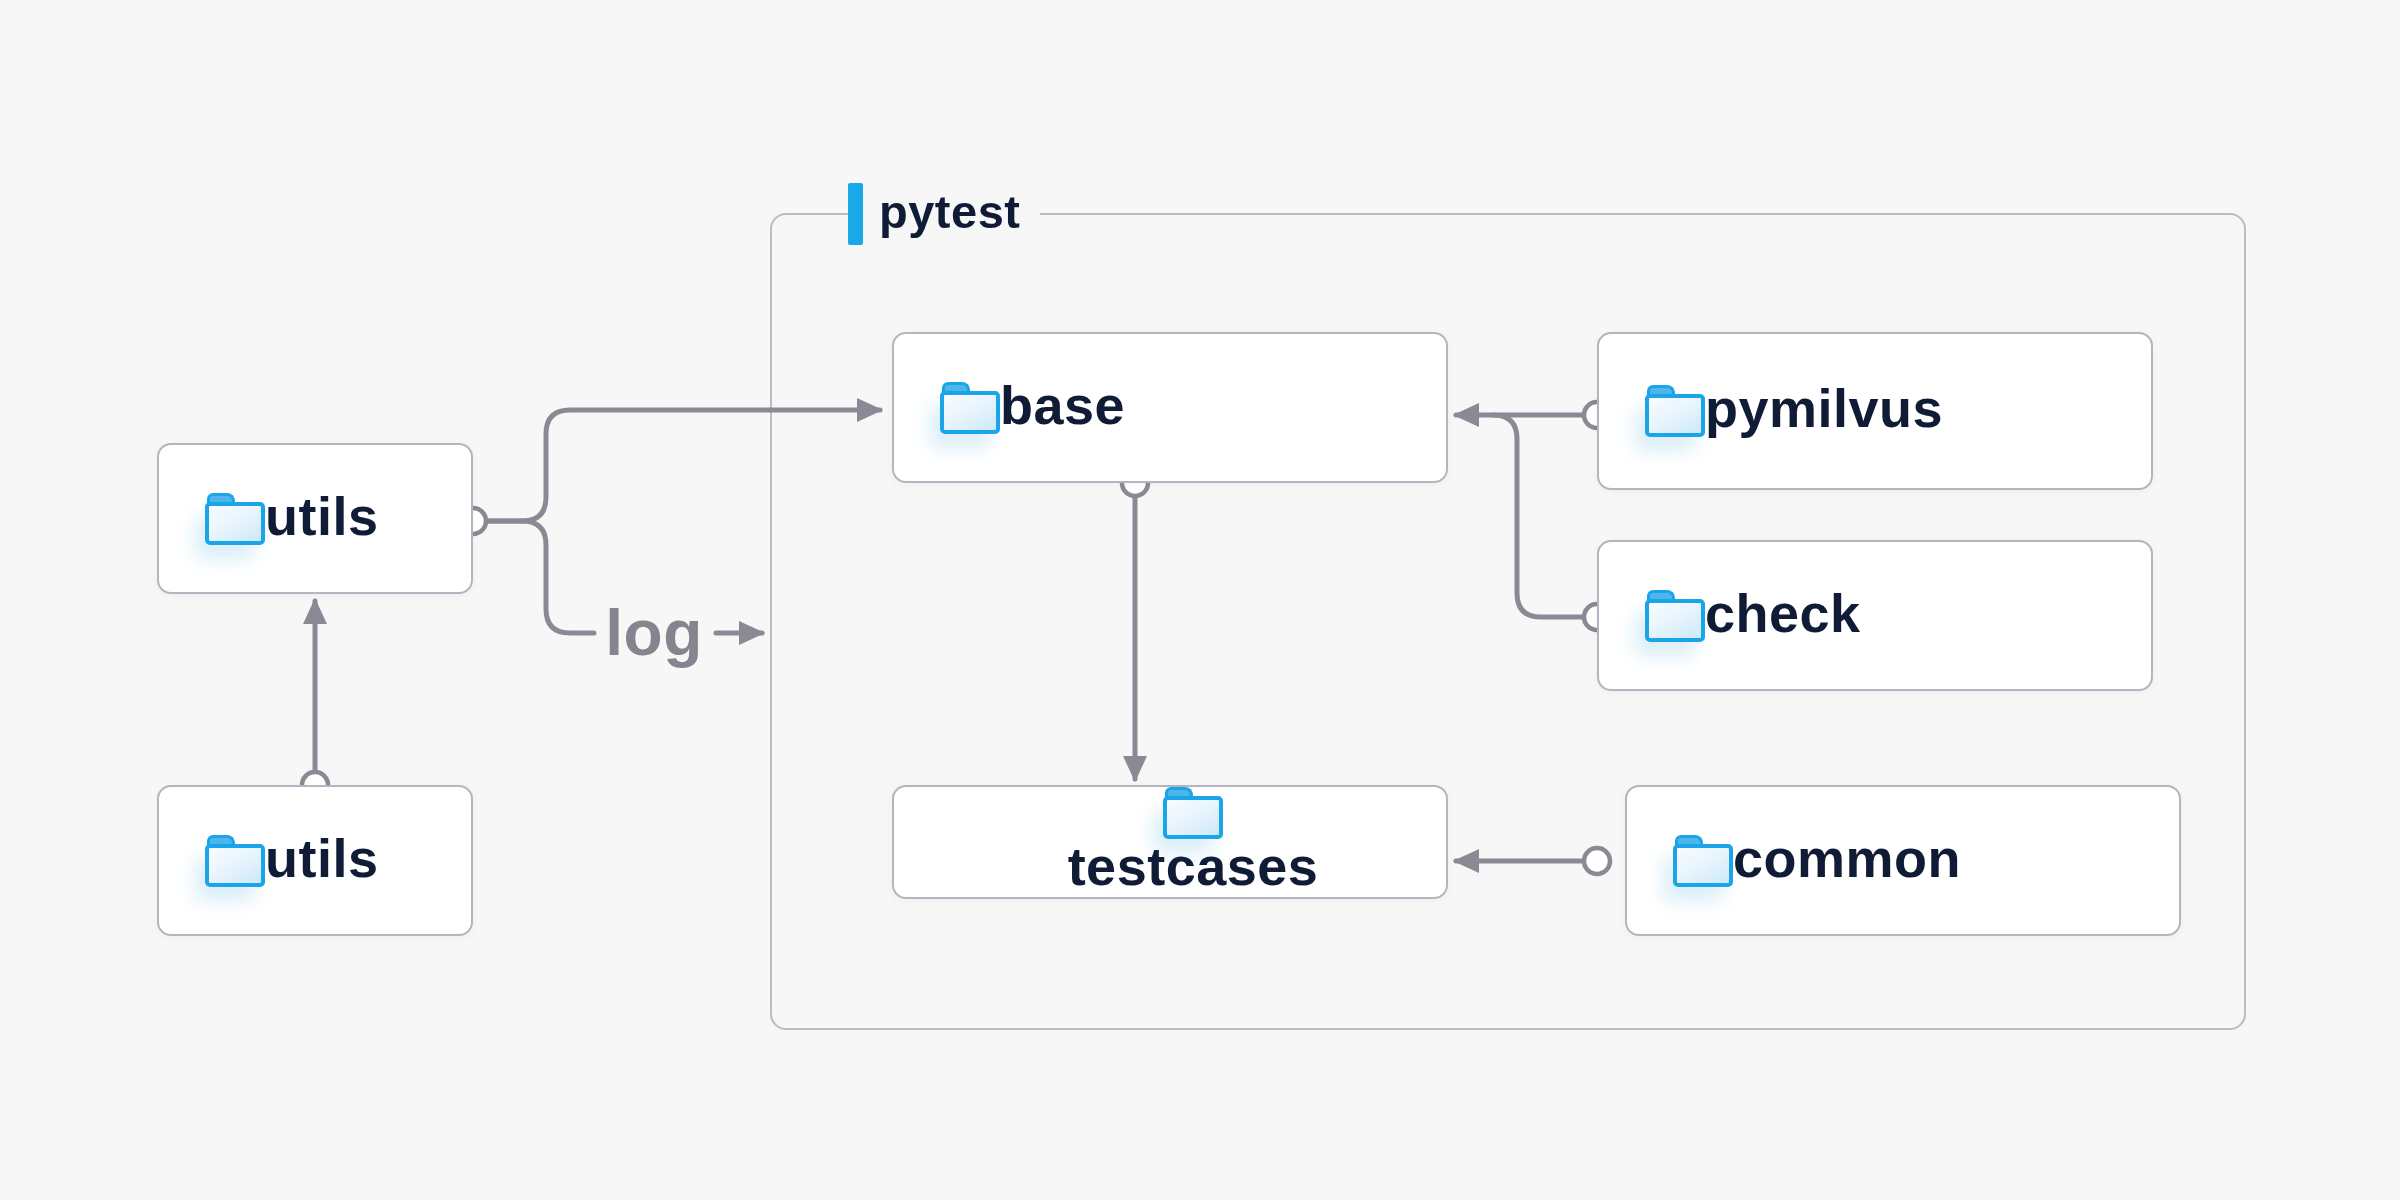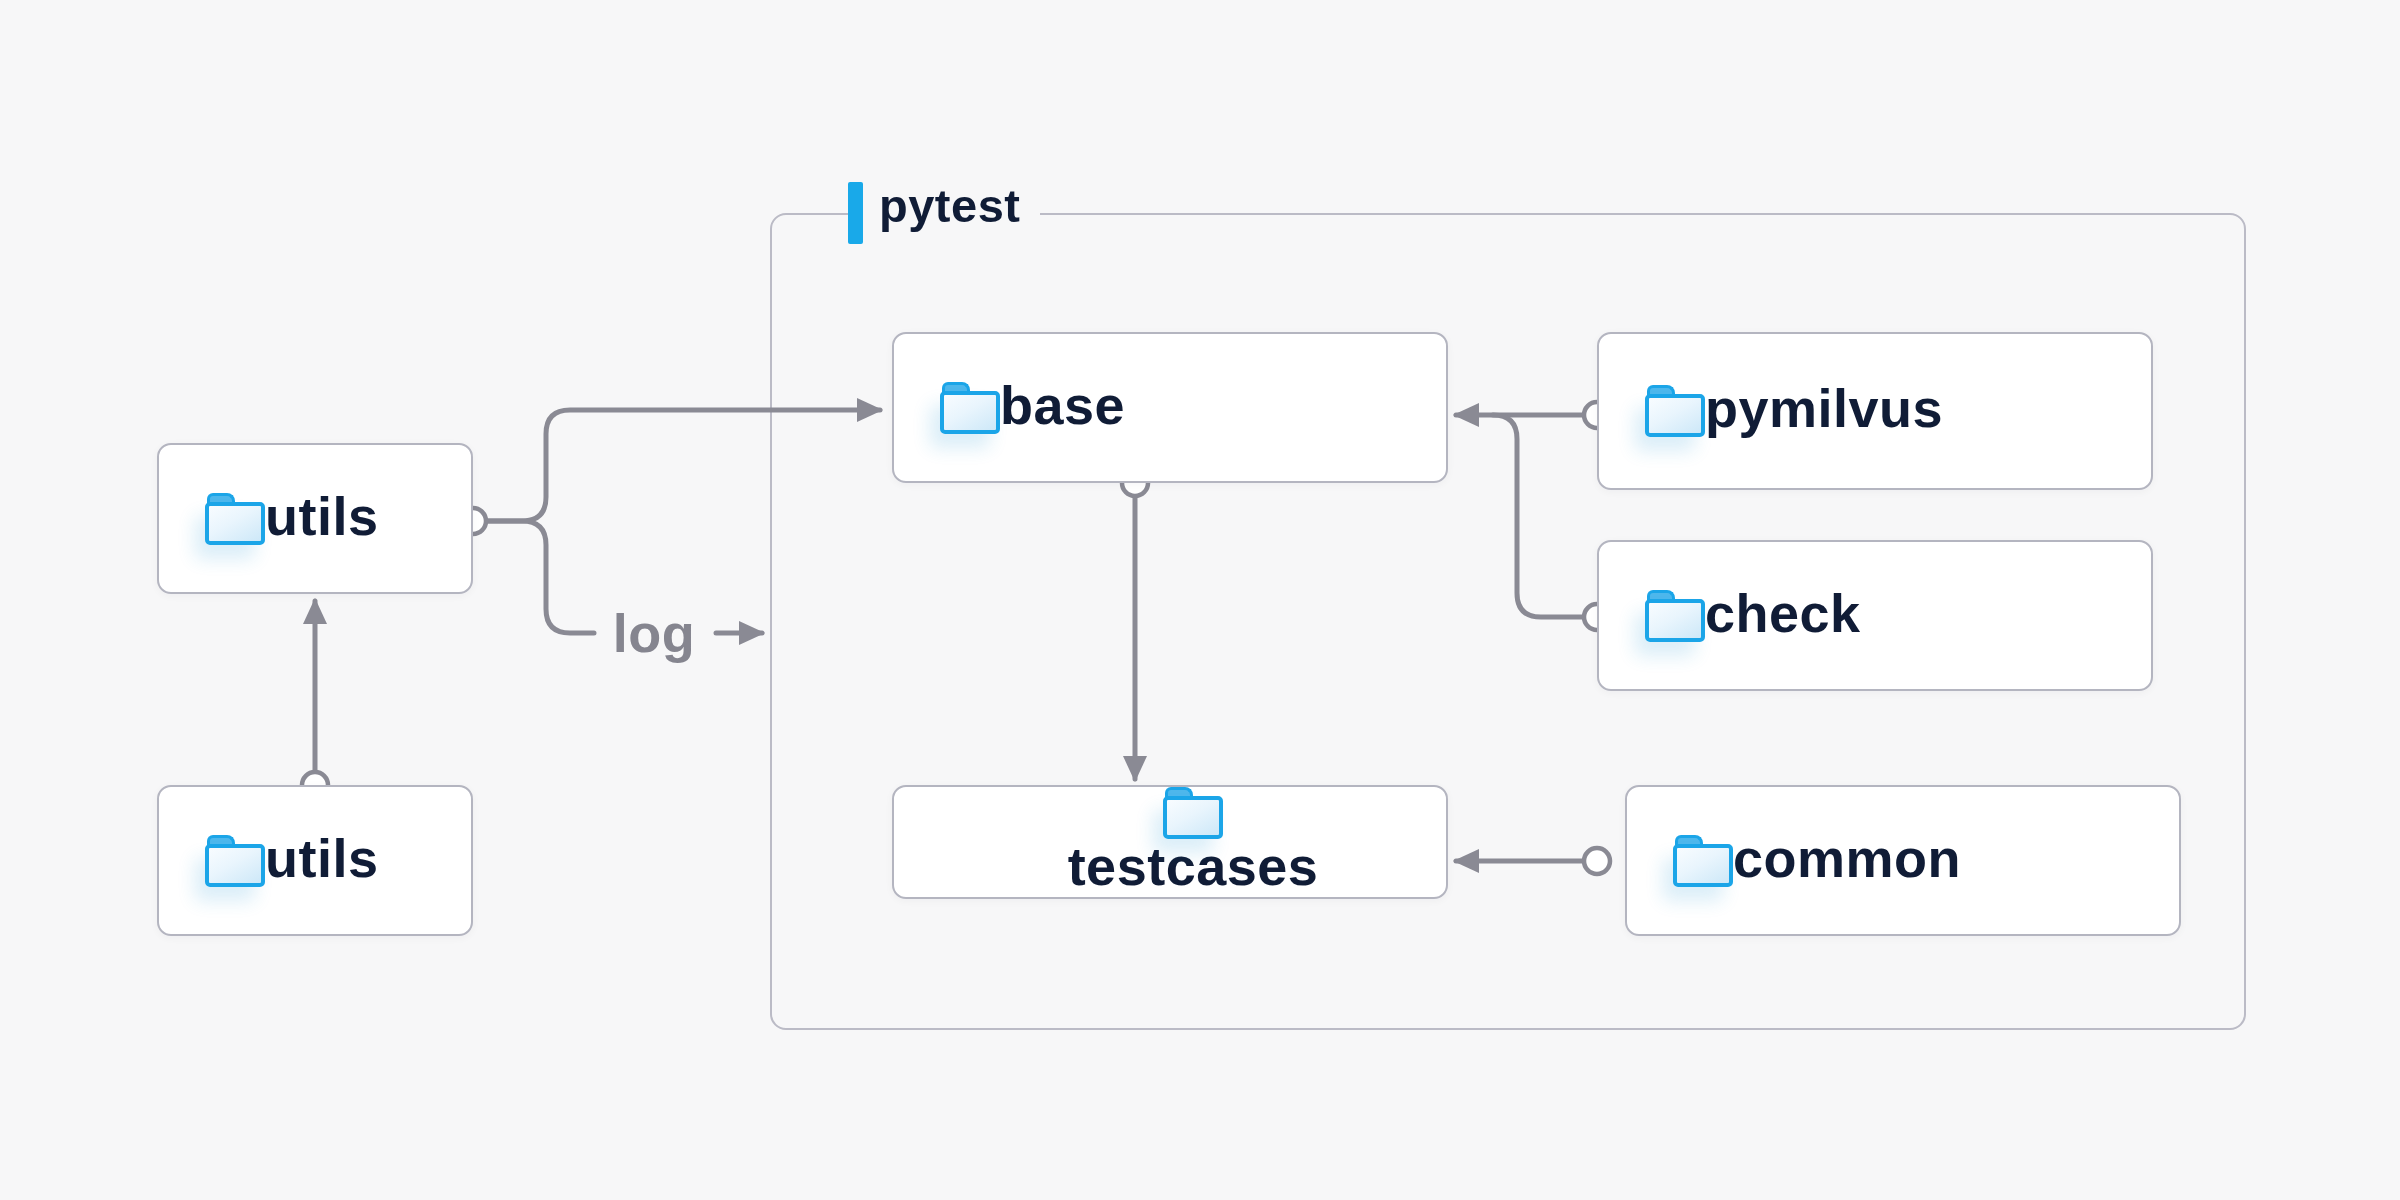--- a/index.html
+++ b/index.html
@@ -32,21 +32,21 @@
     left:770px;top:213px;
     width:1476px;height:817px;
     border:2px solid var(--container-border);
     border-radius:16px;
     background:transparent;
   }
   .group-title{
     position:absolute;
     left:848px;top:182px;
     height:64px;
-    display:flex;align-items:flex-start;gap:16px;
+    display:flex;align-items:center;gap:16px;
     padding-right:20px;
     background:var(--background);
   }
   .group-title .accent-bar{
     width:15px;height:62px;
     background:var(--accent-blue);
     border-radius:2px;
     flex:0 0 auto;
   }
   .group-title .title-text{
@@ -105,21 +105,21 @@
     border-radius:5px;
     background:linear-gradient(150deg,#f8fcff 0%,#e9f5fd 45%,#cde8f8 100%);
     box-shadow:-10px 14px 18px rgba(30,150,210,0.16);
   }
   
   .log-label{
     position:absolute;
     left:598px;top:599px;
     width:112px;height:68px;
     display:flex;align-items:center;justify-content:center;
-    font-size:54px;
+    font-size:64px;
     font-weight:600;
     color:var(--log-text);
     letter-spacing:0.5px;
   }
   
   svg.connectors{
     position:absolute;
     left:0;top:0;
     width:2400px;height:1200px;
     pointer-events:none;

